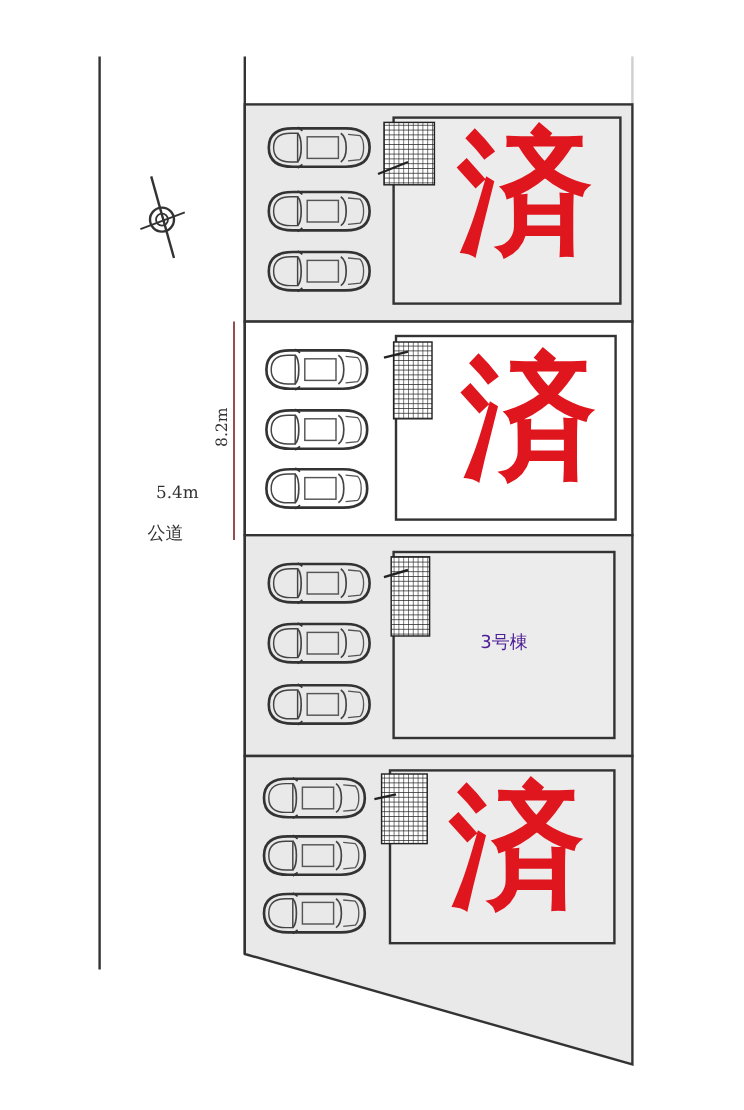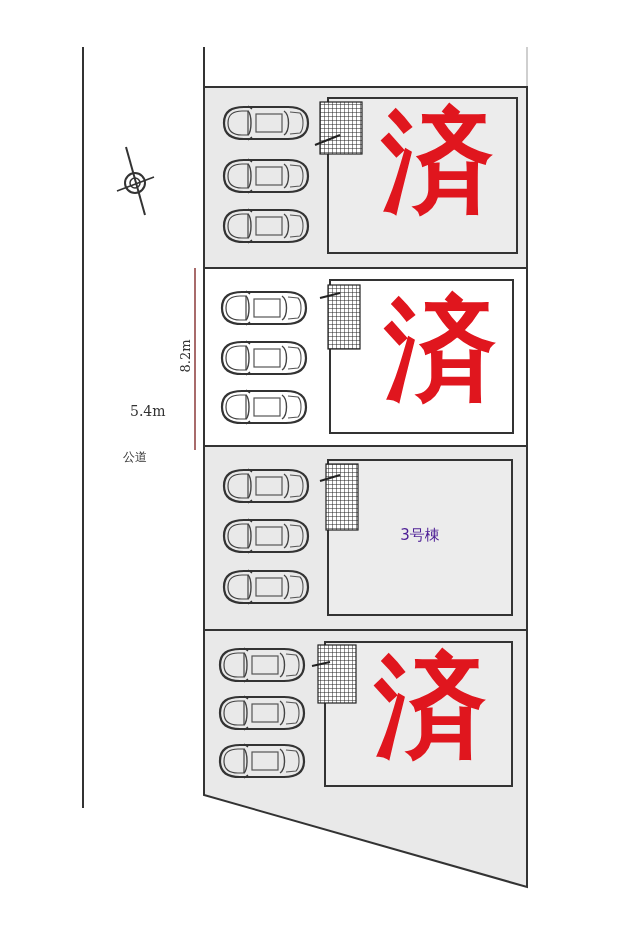--- a/index.html
+++ b/index.html
@@ -87,18 +87,18 @@
     <circle cx="135" cy="183" r="10" fill="none" stroke="#333" stroke-width="2"></circle>
     <circle cx="135" cy="183" r="5" fill="none" stroke="#333" stroke-width="1.5"></circle>
     <line x1="126" y1="147" x2="145" y2="215" stroke="#333" stroke-width="2"></line>
     <line x1="117" y1="191" x2="154" y2="177" stroke="#333" stroke-width="1.6"></line>
   </g>
 </svg>
 
 <div class="dim-text" style="left:166px; top:348px; width:40px; height:16px; text-align:center;">8.2m</div>
 
 <div class="label-text" style="left:114px; top:403px; font-size:14px;margin-left:16px;">5.4m</div>
-<div class="label-text" style="left:123px; top:449px; font-size:12px;">公道</div>
+<div class="label-text" style="left:123px; top:435px; font-size:15px;">公道</div>
 
 <div class="sold-mark" style="left:370px; top:105px; width:135px; font-size:112px;">済</div>
 <div class="sold-mark" style="left:373px; top:293px; width:135px; font-size:112px;">済</div>
 <div class="building-label" style="left:360px; top:526px; width:120px;">3号棟</div>
 <div class="sold-mark" style="left:363px; top:650px; width:135px; font-size:112px;">済</div>
 
 </body></html>

